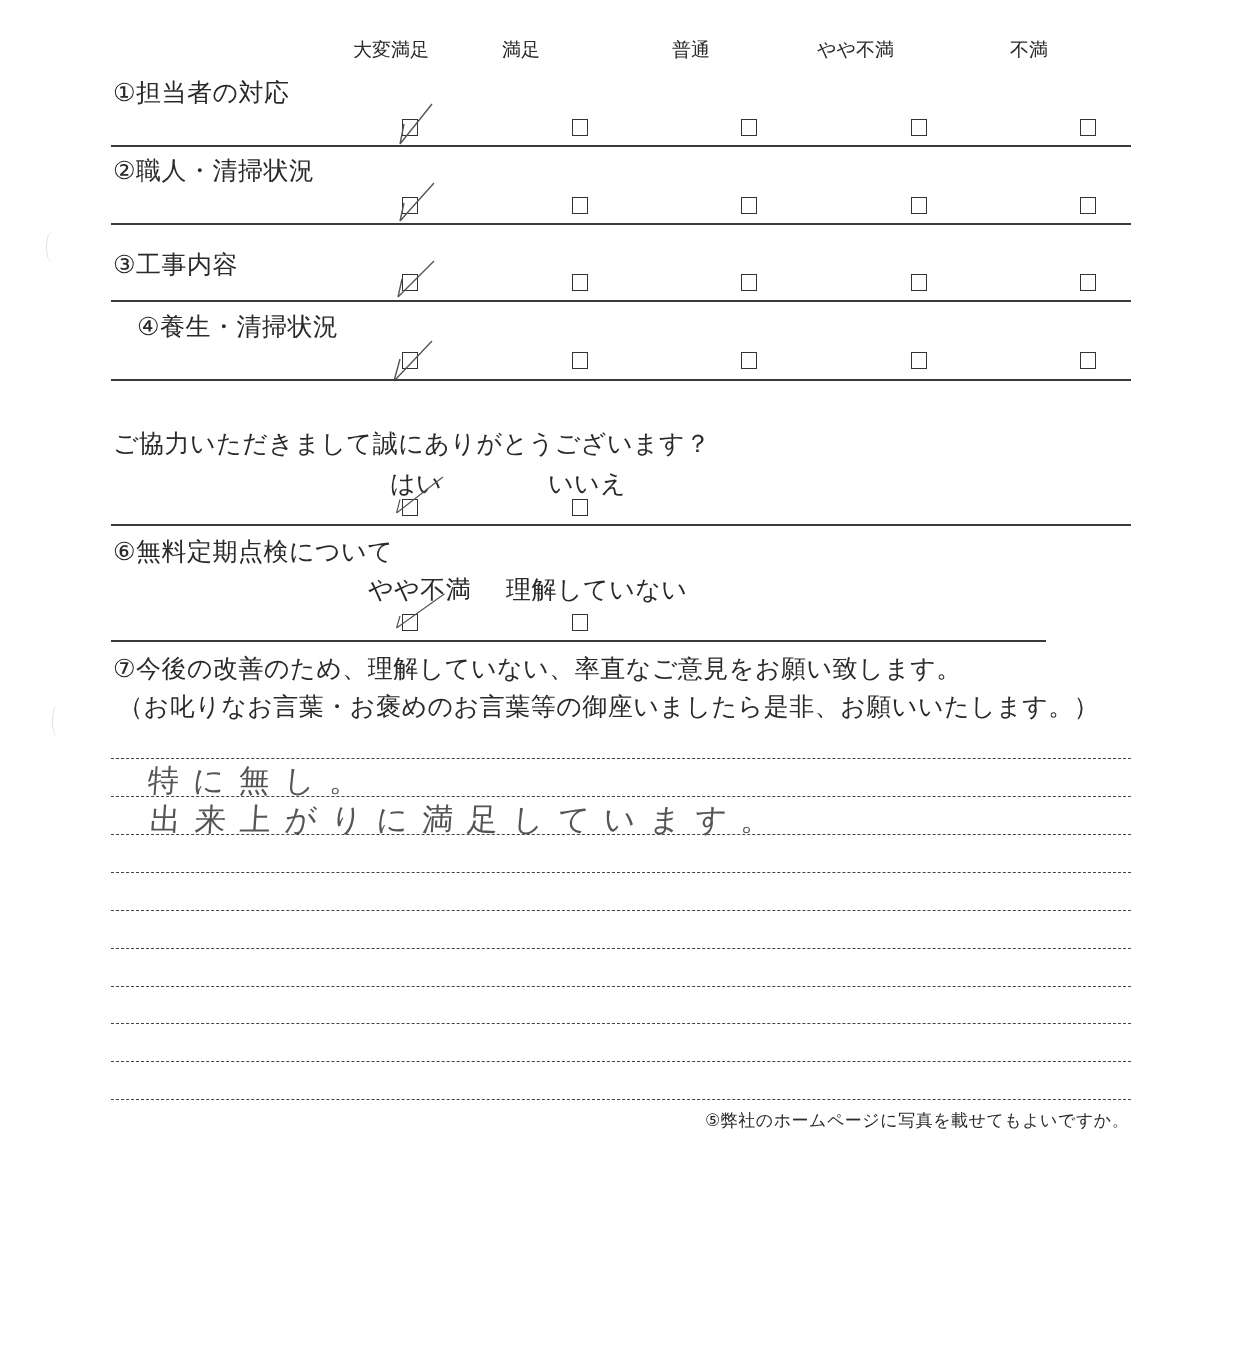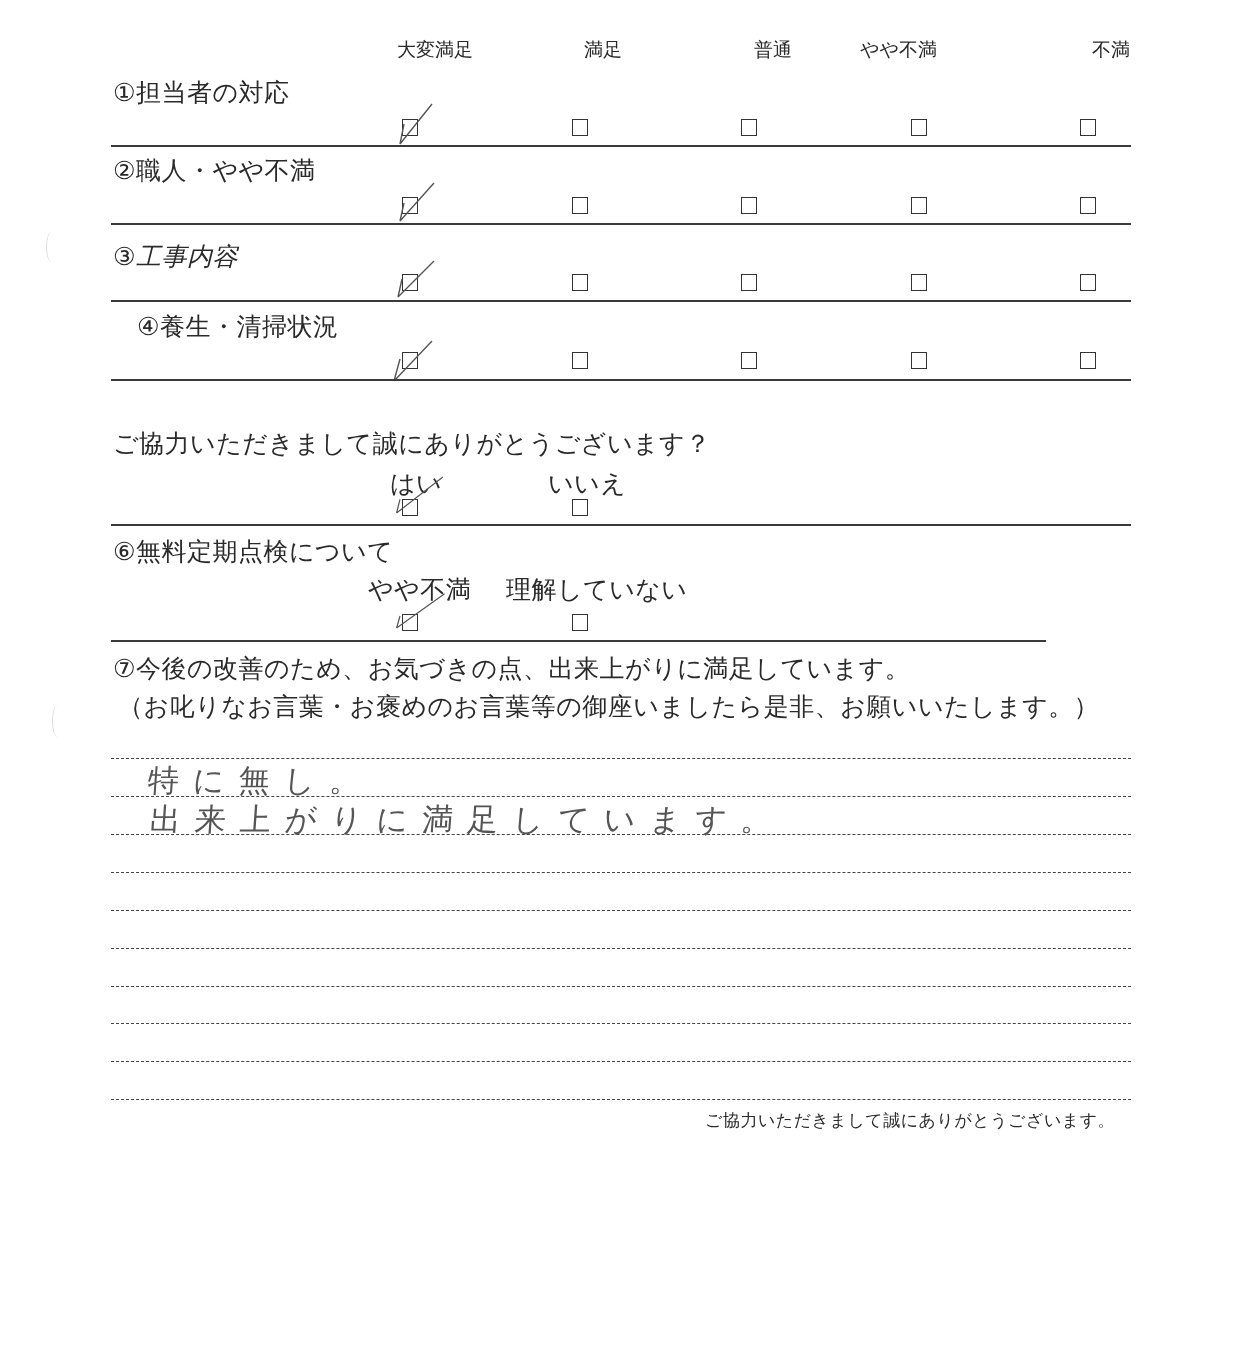--- a/index.html
+++ b/index.html
@@ -2,21 +2,21 @@
 <html><head>
   <meta charset="utf-8">
   <style>
     html, body { margin: 0; padding: 0; }
     body {
       width: 1240px; height: 1354px; background: #ffffff; position: relative; overflow: hidden;
       font-family: "DejaVu Sans", "Liberation Sans", sans-serif; color: #2a2a2a;
     }
     .abs { position: absolute; }
     .txt { font-size: 25px; white-space: nowrap; letter-spacing: 0.5px; }
-    .hdr { font-size: 19px; white-space: nowrap; text-align: right; width: 120px; }
+    .hdr { font-size: 19px; white-space: nowrap; text-align: left; width: 120px; }
     .box {
       position: absolute; width: 14px; height: 15px; border: 1.3px solid #333; background: #fff;
     }
     .check {
       position: absolute; width: 60px; height: 50px; pointer-events: none;
     }
     .rule { position: absolute; left: 111px; height: 2px; background: #3a3a3a; }
     .dots {
       position: absolute; left: 111px; width: 1020px; height: 0;
       border-top: 1.5px dashed #444;
@@ -45,34 +45,34 @@
   <svg class="check" style="left:392px;top:100px;" viewBox="0 0 60 50">
       <path d="M8 44 L12 24 M8 44 L40 4" stroke="#555" stroke-width="1.4" fill="none"></path>
     </svg>
   <div class="box" style="left:572px;top:119px;"></div>
   <div class="box" style="left:741px;top:119px;"></div>
   <div class="box" style="left:911px;top:119px;"></div>
   <div class="box" style="left:1080px;top:119px;"></div>
 </div>
 <div class="rule" style="top:145px;width:1020px;"></div>
 
-<div class="abs txt" style="left:113px;top:154px;">②職人・やや不満</div>
+<div class="abs txt" style="left:113px;top:154px;">②職人・清掃状況</div>
 <div>
   <div class="box" style="left:402px;top:197px;"></div>
   <svg class="check" style="left:392px;top:177px;" viewBox="0 0 60 50">
       <path d="M8 44 L12 26 M8 44 L42 6" stroke="#555" stroke-width="1.4" fill="none"></path>
     </svg>
   <div class="box" style="left:572px;top:197px;"></div>
   <div class="box" style="left:741px;top:197px;"></div>
   <div class="box" style="left:911px;top:197px;"></div>
   <div class="box" style="left:1080px;top:197px;"></div>
 </div>
 <div class="rule" style="top:223px;width:1020px;"></div>
 
-<div class="abs txt" style="left:113px;top:240px;font-style:italic;">③工事内容</div>
+<div class="abs txt" style="left:113px;top:248px;">③工事内容</div>
 <div>
   <div class="box" style="left:402px;top:274px;"></div>
   <svg class="check" style="left:390px;top:255px;" viewBox="0 0 60 50">
       <path d="M8 42 L12 24 M8 42 L44 6" stroke="#555" stroke-width="1.4" fill="none"></path>
     </svg>
   <div class="box" style="left:572px;top:274px;"></div>
   <div class="box" style="left:741px;top:274px;"></div>
   <div class="box" style="left:911px;top:274px;"></div>
   <div class="box" style="left:1080px;top:274px;"></div>
 </div>
@@ -104,32 +104,32 @@
 <div class="abs txt" style="left:113px;top:535px;">⑥無料定期点検について</div>
 <div class="abs txt" style="left:368px;top:573px;">やや不満</div>
 <div class="abs txt" style="left:506px;top:573px;">理解していない</div>
 <div class="box" style="left:402px;top:614px;"></div>
 <svg class="check" style="left:388px;top:585px;" viewBox="0 0 70 50">
     <path d="M10 46 L14 32 M10 46 L66 6" stroke="#555" stroke-width="1.4" fill="none"></path>
   </svg>
 <div class="box" style="left:572px;top:614px;"></div>
 <div class="rule" style="top:640px;width:935px;"></div>
 
-<div class="abs txt" style="left:113px;top:652px;">⑦今後の改善のため、お気づきの点、出来上がりに満足しています。</div>
+<div class="abs txt" style="left:113px;top:652px;">⑦今後の改善のため、理解していない、率直なご意見をお願い致します。</div>
 <div class="abs txt" style="left:118px;top:690px;">（お叱りなお言葉・お褒めのお言葉等の御座いましたら是非、お願いいたします。）</div>
 
 <div>
   <div class="dots" style="top:758px;"></div>
   <div class="dots" style="top:796px;"></div>
   <div class="dots" style="top:834px;"></div>
   <div class="dots" style="top:872px;"></div>
   <div class="dots" style="top:910px;"></div>
   <div class="dots" style="top:948px;"></div>
   <div class="dots" style="top:986px;"></div>
   <div class="dots" style="top:1023px;"></div>
   <div class="dots" style="top:1061px;"></div>
   <div class="dots" style="top:1099px;"></div>
 
   <div class="handwrite" style="left:148px;top:760px;">特に無し。</div>
   <div class="handwrite" style="left:150px;top:799px;">出来上がりに満足しています。</div>
 </div>
 
-<div class="abs txt" style="left:705px;top:1109px;font-size:17px;">ご協力いただきまして誠にありがとうございます。</div>
+<div class="abs txt" style="left:705px;top:1109px;font-size:17px;">⑤弊社のホームページに写真を載せてもよいですか。</div>
 
 </body></html>

